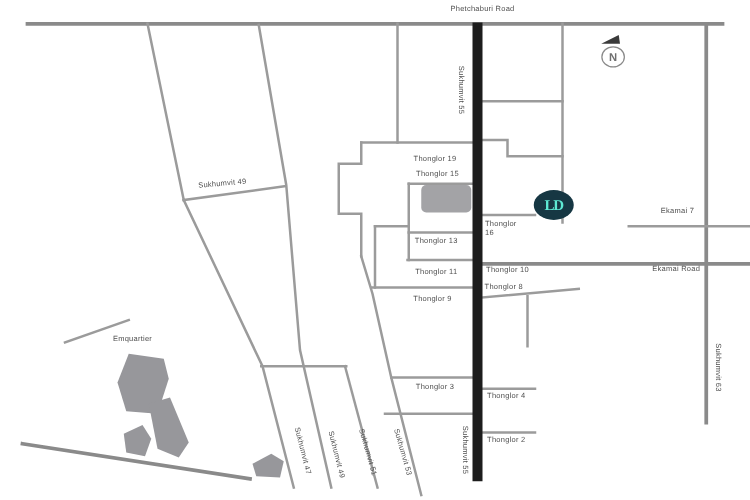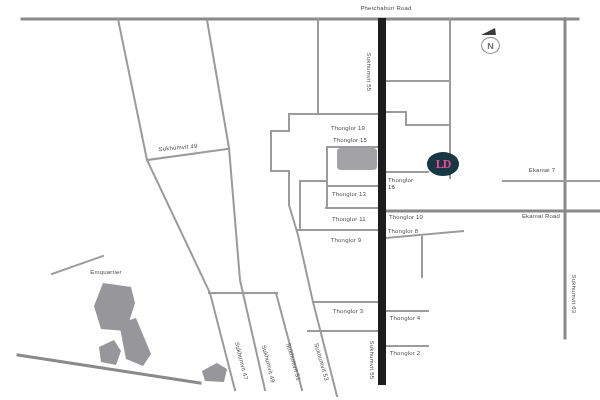--- a/index.html
+++ b/index.html
@@ -8,21 +8,21 @@
   #roads{position:absolute;left:0;top:0;}
   .lbl{position:absolute;font-size:6px;line-height:7px;color:#4f4f4f;white-space:nowrap;
        transform:translate(-50%,-50%);letter-spacing:.2px;}
   .rot90{transform:translate(-50%,-50%) rotate(90deg);}
   .rot76{transform:translate(-50%,-50%) rotate(76deg);}
   .rot74{transform:translate(-50%,-50%) rotate(74deg);}
   .rotm5{transform:translate(-50%,-50%) rotate(-5deg);}
   .twoLine{transform:none;text-align:left;}
   #logo{position:absolute;left:427px;top:152px;width:32px;height:24px;border-radius:50%;
         background:#163743;display:flex;align-items:center;justify-content:center;}
-  #logo span{color:#ec4899;font-family:"Liberation Serif",serif;font-weight:bold;
+  #logo span{color:#5eead4;font-family:"Liberation Serif",serif;font-weight:bold;
              font-size:12px;letter-spacing:-1px;}
   #compass{position:absolute;left:478px;top:26px;width:26px;height:32px;}
   #compass .circle{position:absolute;left:3px;top:11px;width:17px;height:15px;border:1.6px solid #8a8a8a;
         border-radius:50%;display:flex;align-items:center;justify-content:center;}
   #compass .circle span{font-size:9px;color:#6f6f6f;font-weight:bold;}
 </style>
 </head>
 <body>
 
 <div id="stage">

